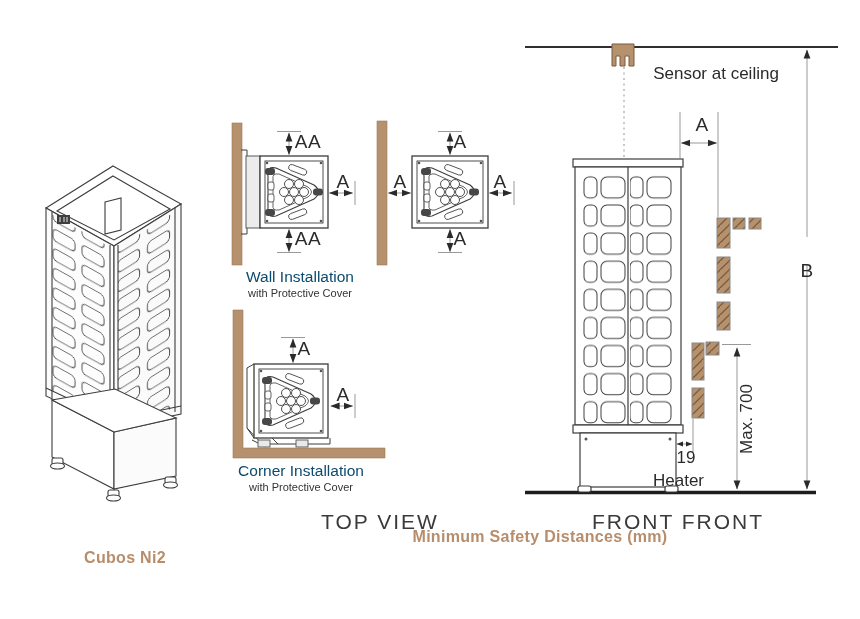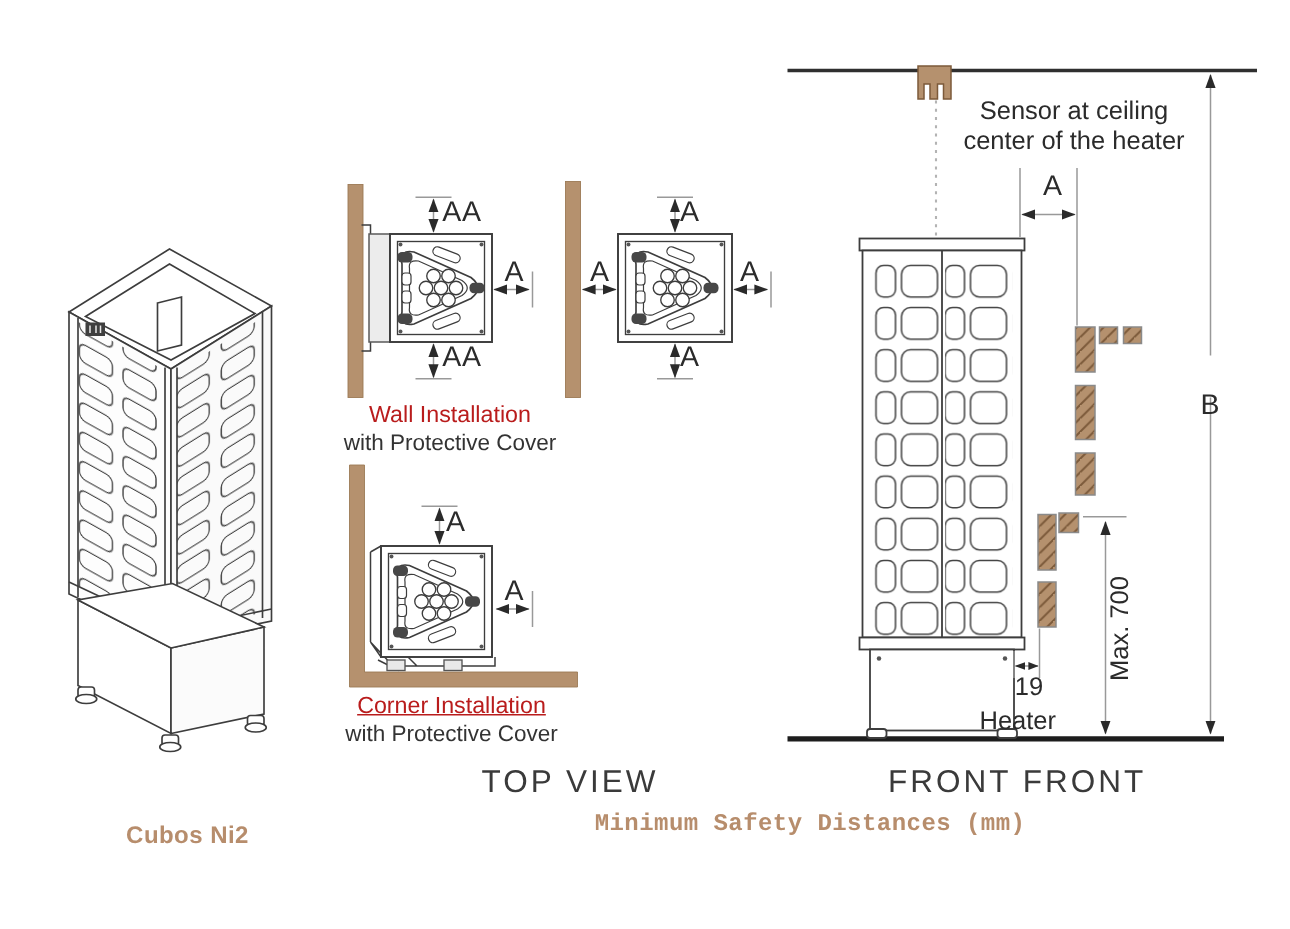--- a/index.html
+++ b/index.html
@@ -3,22 +3,22 @@
 <meta charset="utf-8">
 <style>
   html,body{margin:0;padding:0;background:#fff;}
   .page{position:relative;width:860px;height:597px;background:#ffffff;overflow:hidden;
         font-family:"Liberation Sans",sans-serif;color:#2d2d2d;}
   .page svg{position:absolute;left:0;top:0;}
   .lbl{position:absolute;white-space:nowrap;text-align:center;color:#2b2b2b;}
   .dimlbl{font-size:19px;letter-spacing:.5px;}
   .note{font-size:17px;}
   .caption{font-size:21px;letter-spacing:2px;color:#3a3a3a;}
-  .ititle{font-size:15.5px;color:#b91c1c;}
-  .isub{font-size:15px;color:#333;}
+  .ititle{font-size:15.5px;color:#0c4a6e;}
+  .isub{font-size:11px;color:#333;}
   .footer{font-size:16px;font-weight:bold;color:#b78d6c;letter-spacing:.3px;}
   .rot{transform:rotate(-90deg);transform-origin:center;}
   .small{font-size:17px;}
   .right{text-align:left;}
 </style>
 </head>
 <body>
 
 <div class="page">
 
@@ -232,21 +232,20 @@
       <line x1="722" y1="344.5" x2="751" y2="344.5"></line>
       <line x1="737" y1="348" x2="737" y2="489" marker-start="url(#ah)" marker-end="url(#ah)"></line>
       <line x1="676" y1="434" x2="676" y2="452"></line>
       <line x1="693" y1="419" x2="693" y2="452"></line>
       <line x1="677" y1="444" x2="692" y2="444" marker-start="url(#ahs)" marker-end="url(#ahs)"></line>
     </g>
   </g>
 </svg>
 
 <div class="lbl note" style="left:606px;top:64px;width:220px;">Sensor at ceiling</div>
-<div class="lbl note" style="left:606px;top:84px;width:220px;">center of the heater</div>
 
 <div class="lbl dimlbl" style="left:677px;top:114px;width:50px;">A</div>
 <div class="lbl dimlbl" style="left:787px;top:260px;width:40px;">B</div>
 <div class="lbl small rot" style="left:707px;top:409px;width:80px;height:20px;">Max. 700</div>
 <div class="lbl small" style="left:666px;top:448px;width:40px;">19</div>
 <div class="lbl small right" style="left:653px;top:471px;width:80px;">Heater</div>
 
 <div class="lbl dimlbl" style="left:288px;top:131px;width:40px;">AA</div>
 <div class="lbl dimlbl" style="left:288px;top:228px;width:40px;">AA</div>
 <div class="lbl dimlbl" style="left:323px;top:171px;width:40px;">A</div>
@@ -254,22 +253,22 @@
 <div class="lbl dimlbl" style="left:440px;top:131px;width:40px;">A</div>
 <div class="lbl dimlbl" style="left:380px;top:171px;width:40px;">A</div>
 <div class="lbl dimlbl" style="left:480px;top:171px;width:40px;">A</div>
 <div class="lbl dimlbl" style="left:440px;top:228px;width:40px;">A</div>
 
 <div class="lbl dimlbl" style="left:284px;top:338px;width:40px;">A</div>
 <div class="lbl dimlbl" style="left:323px;top:384px;width:40px;">A</div>
 
 <div class="lbl ititle" style="left:220px;top:268px;width:160px;">Wall Installation</div>
 <div class="lbl isub" style="left:220px;top:287px;width:160px;">with Protective Cover</div>
-<div class="lbl ititle" style="left:221px;top:462px;width:160px;text-decoration:underline;">Corner Installation</div>
+<div class="lbl ititle" style="left:221px;top:462px;width:160px;">Corner Installation</div>
 <div class="lbl isub" style="left:221px;top:481px;width:160px;">with Protective Cover</div>
 
 <div class="lbl caption" style="left:300px;top:510px;width:160px;">TOP VIEW</div>
 <div class="lbl caption" style="left:592px;top:510px;width:160px;">FRONT FRONT</div>
 
 <div class="lbl footer" style="left:35px;top:549px;width:180px;">Cubos Ni2</div>
-<div class="lbl footer" style="left:340px;top:540px;width:400px;font-family:Liberation Mono, monospace;">Minimum Safety Distances (mm)</div>
+<div class="lbl footer" style="left:340px;top:528px;width:400px;">Minimum Safety Distances (mm)</div>
 
 </div>
 
 </body></html>

